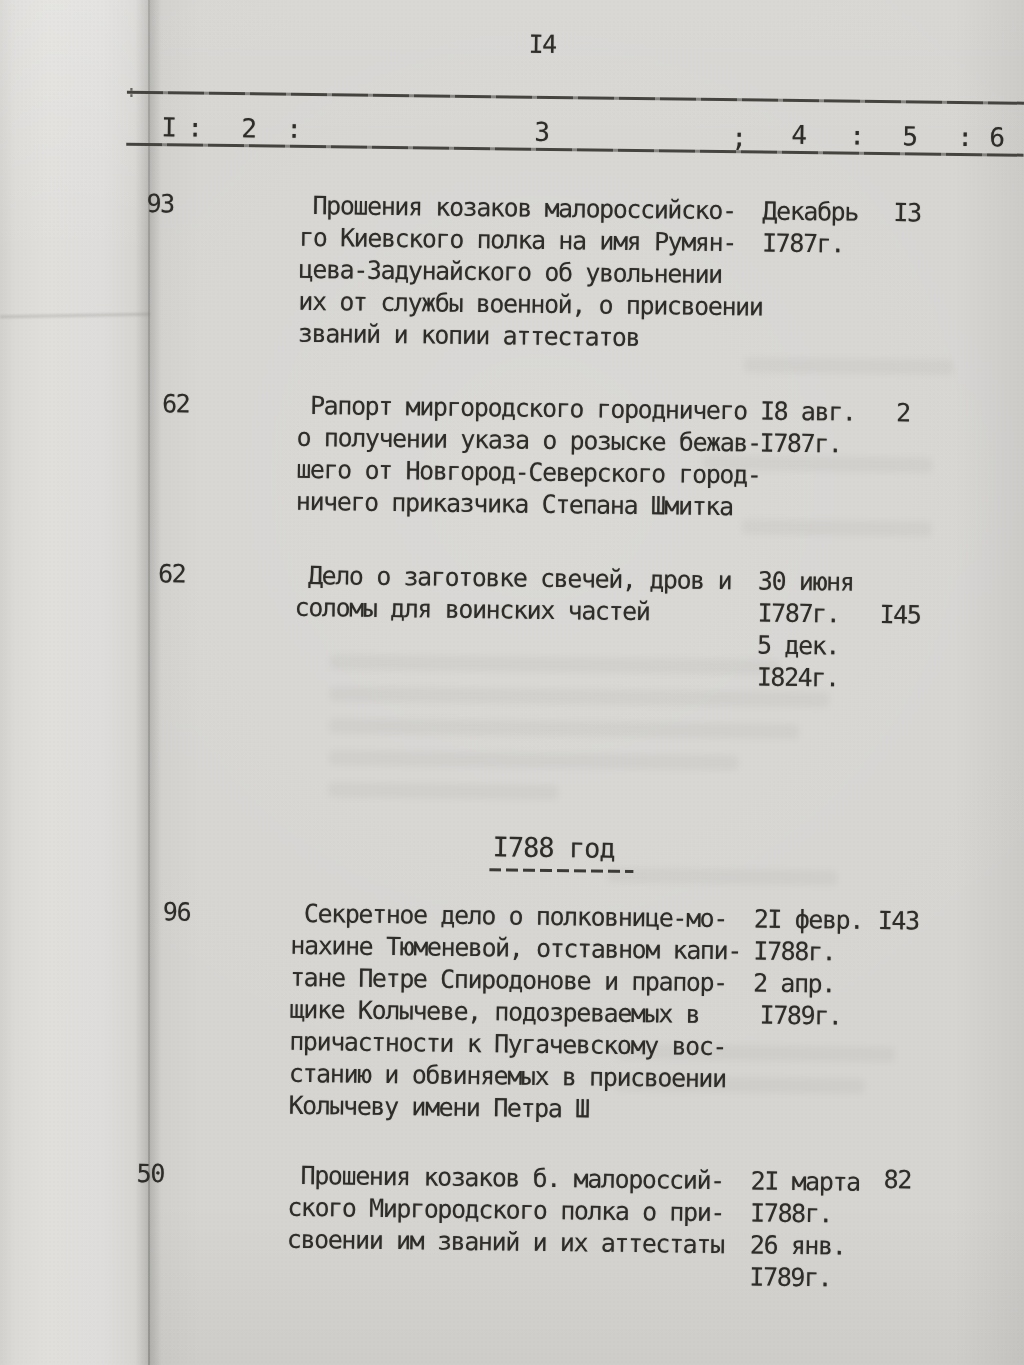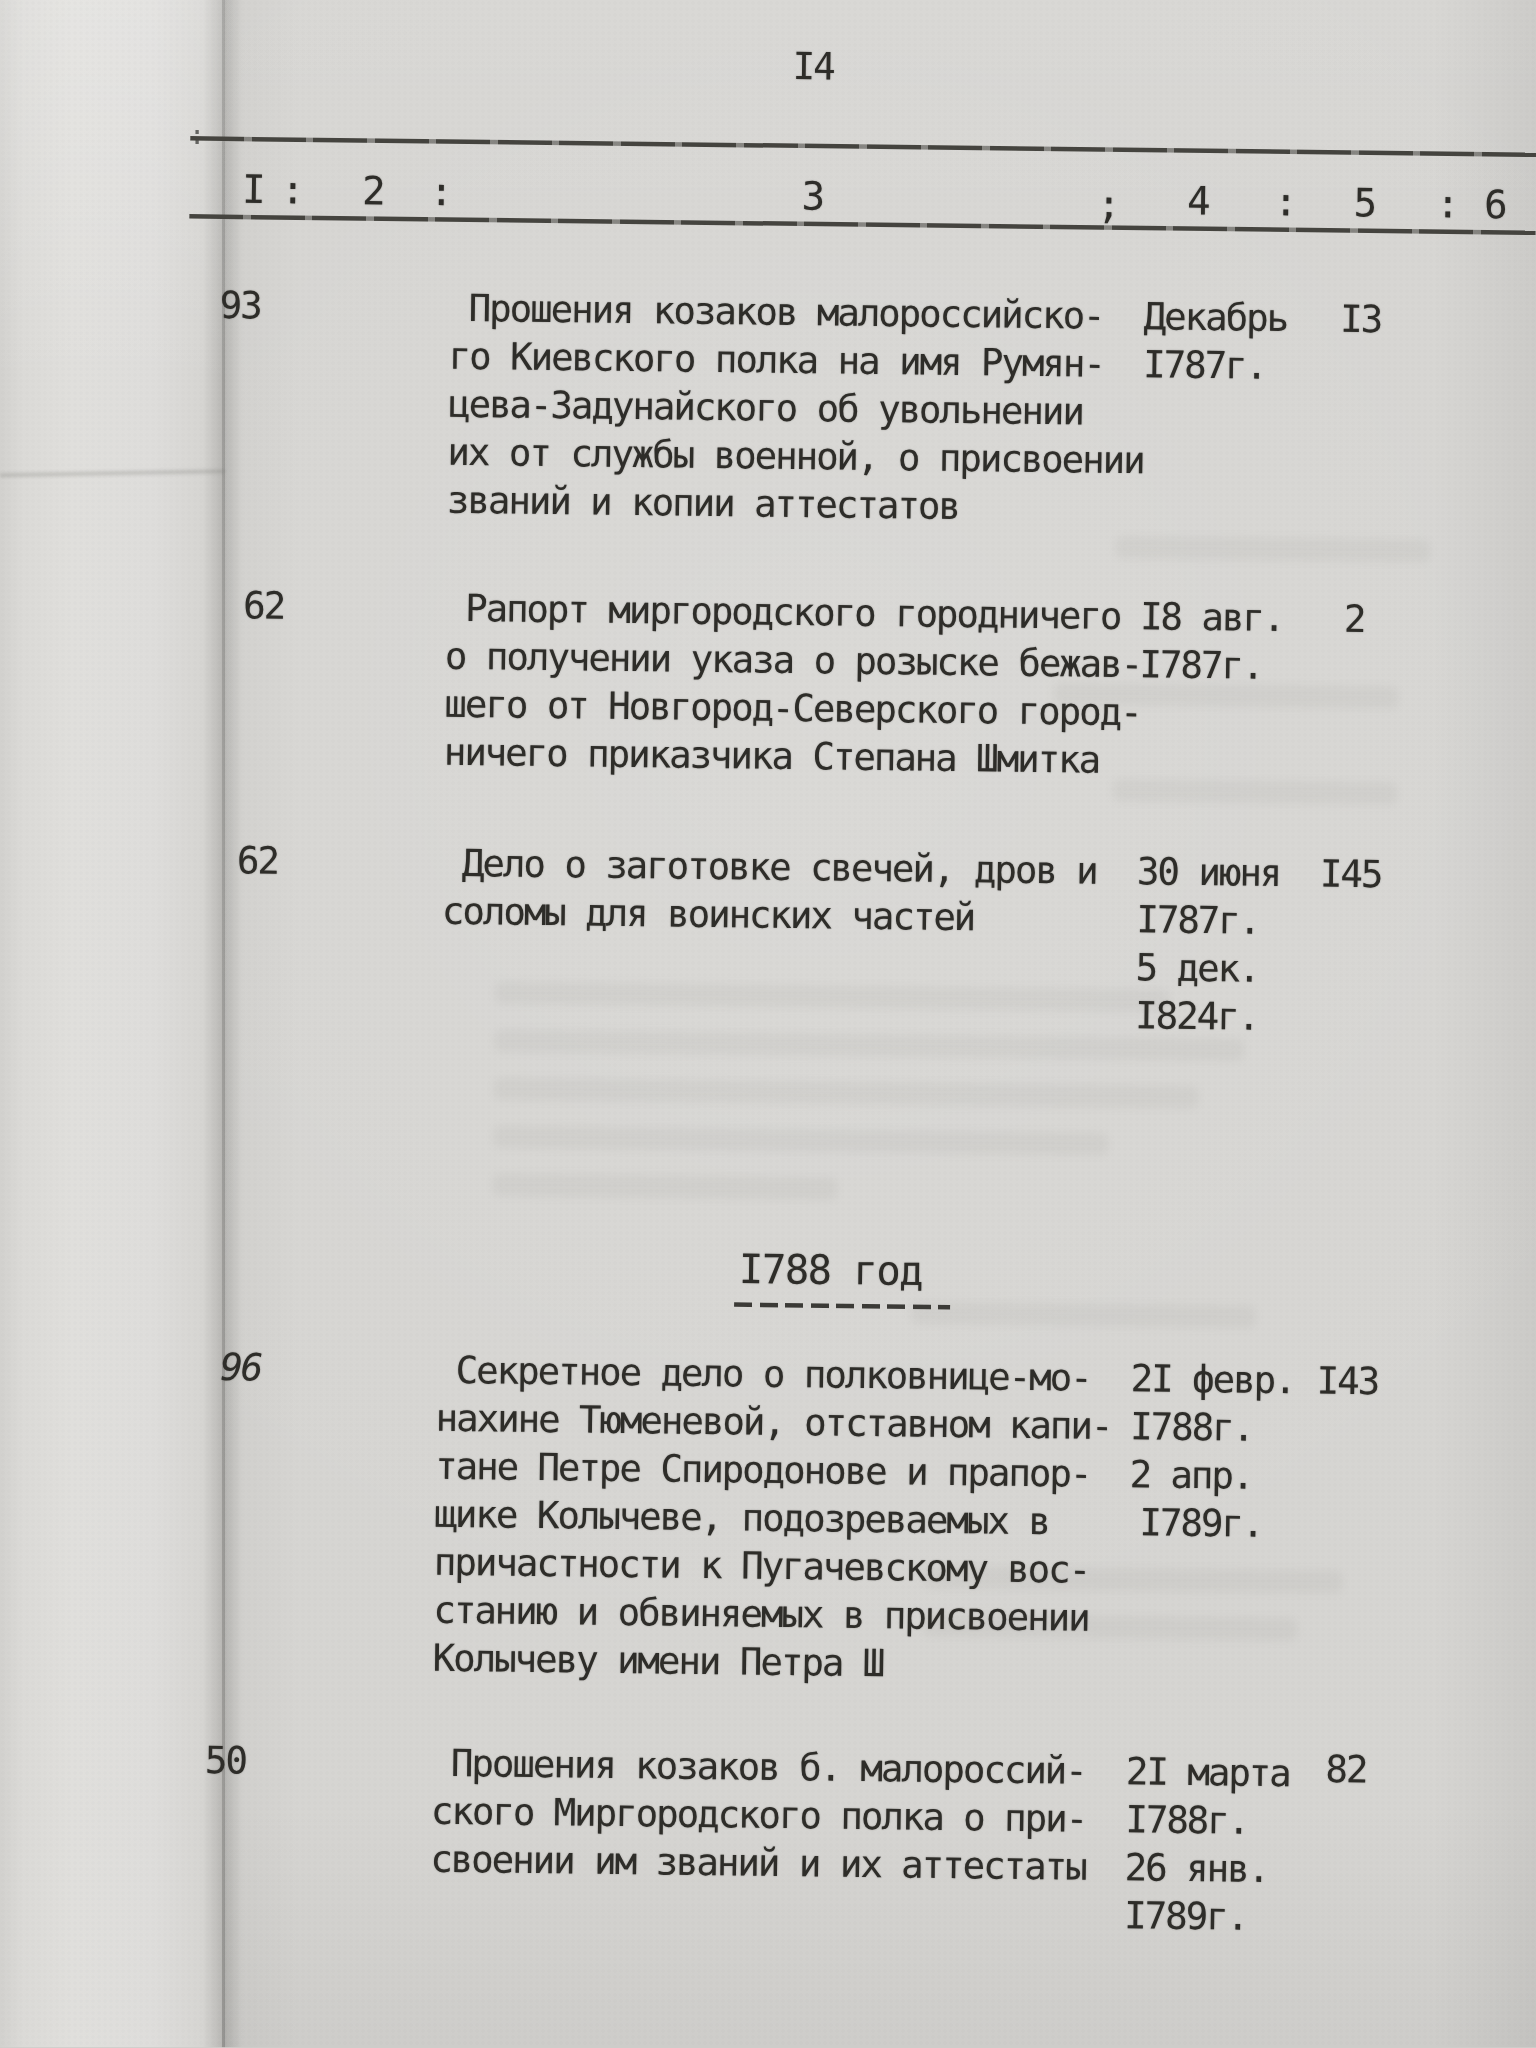--- a/index.html
+++ b/index.html
@@ -56,29 +56,29 @@
   .rule-bottom{top:143px;}
   .hdr{font-size:26px;letter-spacing:0;top:111px;}
   .hc0{left:15px;}  .hc1{left:41px;} .hc2{left:95px;}  .hc3{left:140px;}
   .hc4{left:388px;} .hc5{left:585px;top:114px;} .hc6{left:645px;} .hc7{left:703px;}
   .hc8{left:756px;} .hc9{left:811px;} .hc10{left:843px;}
   
   .entry{position:absolute;left:0;width:876px;}
   .e93{top:188px;} .e94{top:388px;} .e95{top:558px;} .e96{top:896px;} .e97{top:1158px;}
   .num{position:absolute;top:0;}
   .e93 .num{left:1px;} .e94 .num{left:19px;} .e95 .num{left:17px;}
-  .e96 .num{left:10px;font-style:italic;} .e97 .num{left:3px;}
+  .e96 .num{left:26px;} .e97 .num{left:3px;}
   .desc{position:absolute;left:154px;top:0;width:470px;}
   .desc .l{white-space:nowrap;}
   .desc .l:first-child{text-indent:13px;}
   .dates{position:absolute;left:617px;top:0;width:150px;}
   .dates .l{white-space:nowrap;}
   .ind{padding-left:7px;}
   .pages{position:absolute;top:0;text-align:center;}
-  .e93 .pages{left:748px;} .e94 .pages{left:753px;} .e95 .pages{left:739px;}
+  .e93 .pages{left:748px;} .e94 .pages{left:753px;} .e95 .pages{left:739px;margin-top:32px;}
   .e96 .pages{left:741px;} .e97 .pages{left:750px;top:-3px;}
   
   .heading{left:355px;top:827px;font-size:27px;letter-spacing:-1px;}
   .heading-underline{
     position:absolute;left:352px;top:864px;width:144px;height:2.5px;
     background:repeating-linear-gradient(90deg,#3c3b37 0 12px,transparent 12px 17px);
   }
   
   .ghost{
     position:absolute;height:15px;border-radius:5px;

